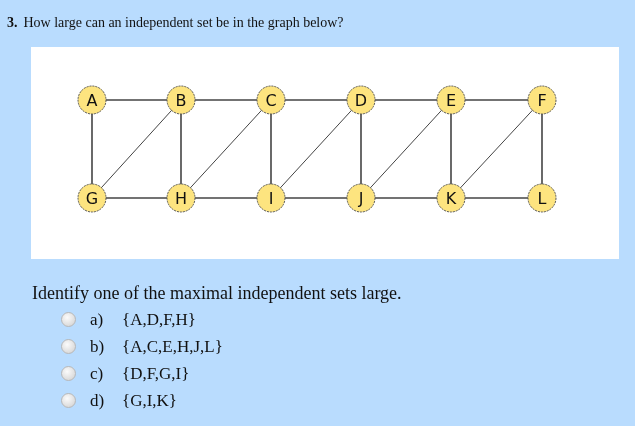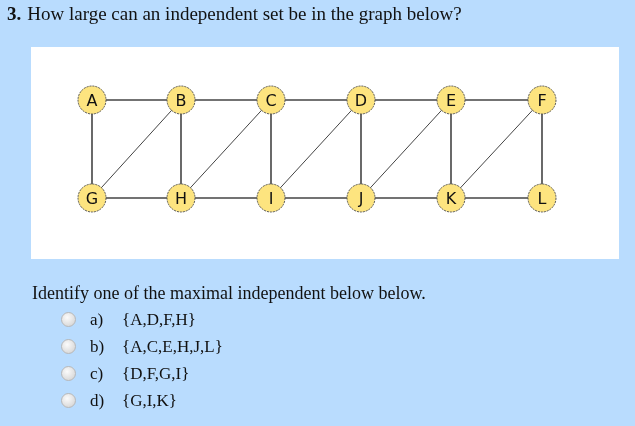--- a/index.html
+++ b/index.html
@@ -5,22 +5,22 @@
   html, body { margin: 0; padding: 0; }
   body {
     width: 635px; height: 426px;
     background: #b9dcfe;
     font-family: "Liberation Serif", serif;
     color: #111;
     position: relative;
     overflow: hidden;
   }
   .question {
-    position: absolute; left: 7px; top: 3px;
-    font-size: 19px; line-height: 22px;
+    position: absolute; left: 7px; top: 12px;
+    font-size: 14px; line-height: 22px;
   }
   .question .num { font-weight: bold; margin-right: 6px; }
   .graph-box {
     position: absolute; left: 31px; top: 47px;
     width: 588px; height: 212px;
     background: #ffffff;
   }
   .graph-box svg { position: absolute; left: 0; top: 0; }
   .prompt {
     position: absolute; left: 32px; top: 282px;
@@ -113,21 +113,21 @@
         <circle cx="420" cy="151" r="14" fill="#fde47f" stroke="#555555" stroke-width="1" stroke-dasharray="2 1"></circle>
         <text x="420" y="157" text-anchor="middle" font-family="&quot;DejaVu Sans&quot;, sans-serif" font-size="16" fill="#111">K</text>
       </g>
       <g>
         <circle cx="511" cy="151" r="14" fill="#fde47f" stroke="#555555" stroke-width="1" stroke-dasharray="2 1"></circle>
         <text x="511" y="157" text-anchor="middle" font-family="&quot;DejaVu Sans&quot;, sans-serif" font-size="16" fill="#111">L</text>
       </g>
     </svg>
 </div>
 
-<div class="prompt">Identify one of the maximal independent below below.</div>
+<div class="prompt">Identify one of the maximal independent sets large.</div>
 
 <div class="options">
   <div class="option">
     <span class="radio"></span>
     <span class="opt-letter">a)</span>
     <span>{A,D,F,H}</span>
   </div>
   <div class="option">
     <span class="radio"></span>
     <span class="opt-letter">b)</span>

